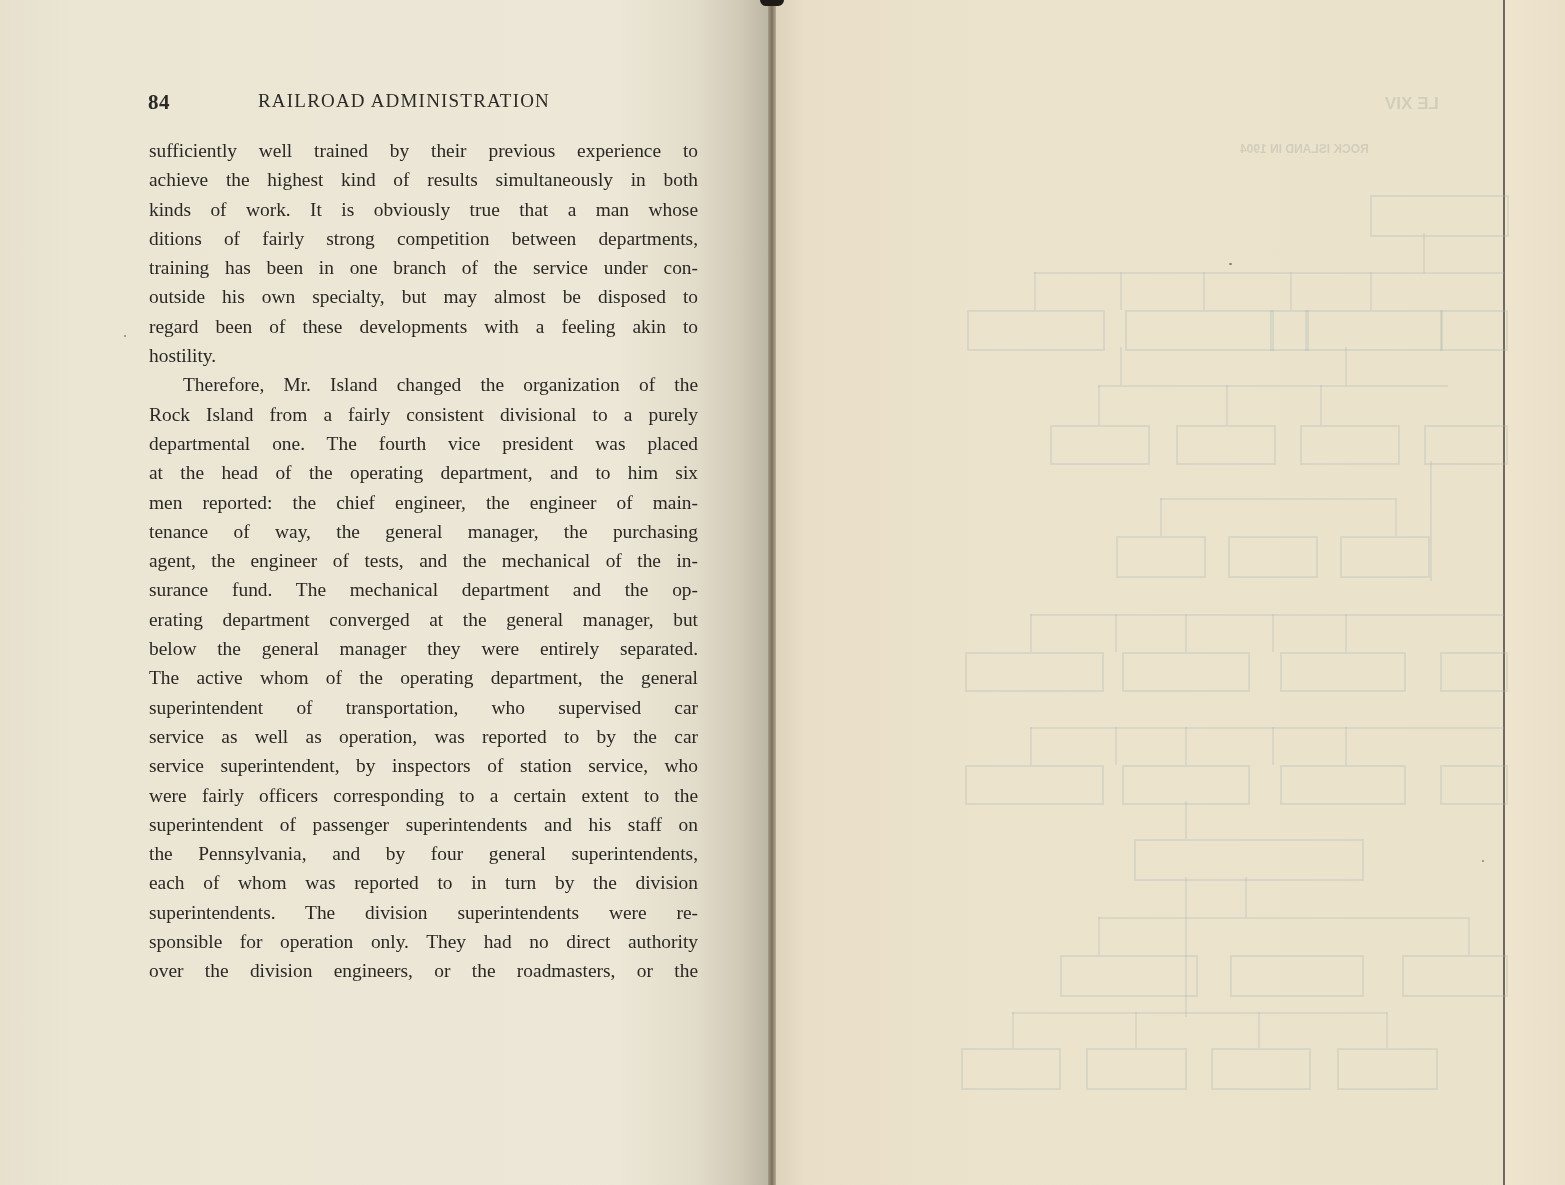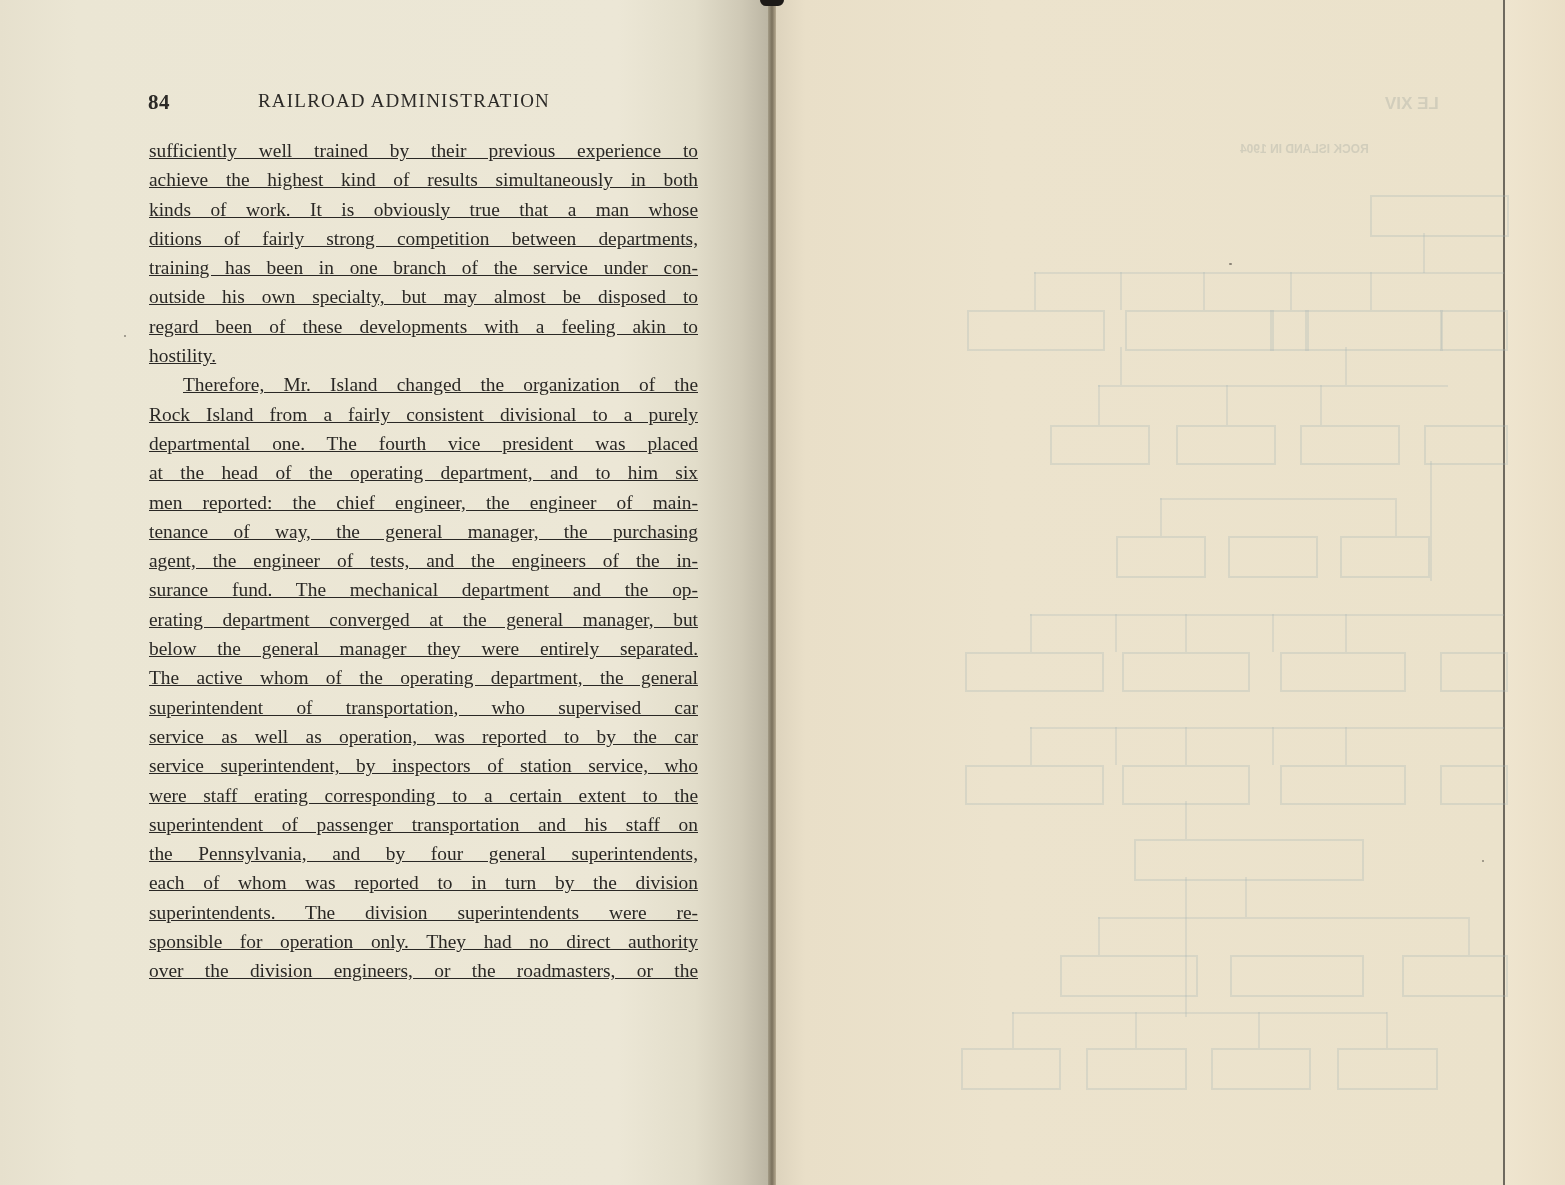--- a/index.html
+++ b/index.html
@@ -44,21 +44,21 @@
     position: absolute; left: 110px; top: 2px;
     font-size: 19px; letter-spacing: 1.2px;
   }
   .body-text {
     position: absolute; left: 149px; top: 136px; width: 549px;
     color: #2a2825;
     font-size: 19.4px; line-height: 29.3px;
   }
   .body-text .line {
     display: block; height: 29.3px; white-space: nowrap;
-    text-align: justify; text-align-last: justify; text-decoration: underline;
+    text-align: justify; text-align-last: justify;
   }
   .body-text .line.last { text-align-last: left; }
   .body-text .line.indent { padding-left: 34px; }
 
   
   .bleed { position: absolute; left: 0; top: 0; width: 1565px; height: 1185px; pointer-events: none; }
   .bleed .box {
     position: absolute; border: 2px solid rgba(165, 180, 180, 0.28);
   }
   .bleed .ln-h { position: absolute; height: 0; border-top: 2px solid rgba(165, 180, 180, 0.26); }
@@ -92,30 +92,30 @@
   <span class="line">training has been in one branch of the service under con-</span>
   <span class="line">outside his own specialty, but may almost be disposed to</span>
   <span class="line">regard been of these developments with a feeling akin to</span>
   <span class="line last">hostility.</span>
   <span class="line indent">Therefore, Mr. Island changed the organization of the</span>
   <span class="line">Rock Island from a fairly consistent divisional to a purely</span>
   <span class="line">departmental one.  The fourth vice president was placed</span>
   <span class="line">at the head of the operating department, and to him six</span>
   <span class="line">men reported: the chief engineer, the engineer of main-</span>
   <span class="line">tenance of way, the general manager, the purchasing</span>
-  <span class="line">agent, the engineer of tests, and the engineers of the in-</span>
+  <span class="line">agent, the engineer of tests, and the mechanical of the in-</span>
   <span class="line">surance fund.  The mechanical department and the op-</span>
   <span class="line">erating department converged at the general manager, but</span>
   <span class="line">below the general manager they were entirely separated.</span>
   <span class="line">The active whom of the operating department, the general</span>
   <span class="line">superintendent of transportation, who supervised car</span>
   <span class="line">service as well as operation, was reported to by the car</span>
   <span class="line">service superintendent, by inspectors of station service, who</span>
-  <span class="line">were staff erating corresponding to a certain extent to the</span>
-  <span class="line">superintendent of passenger transportation and his staff on</span>
+  <span class="line">were fairly officers corresponding to a certain extent to the</span>
+  <span class="line">superintendent of passenger superintendents and his staff on</span>
   <span class="line">the Pennsylvania, and by four general superintendents,</span>
   <span class="line">each of whom was reported to in turn by the division</span>
   <span class="line">superintendents.  The division superintendents were re-</span>
   <span class="line">sponsible for operation only.  They had no direct authority</span>
   <span class="line">over the division engineers, or the roadmasters, or the</span>
 </div>
 
 <div class="bleed">
   <span class="bleed-title" style="left:1385px; top:94px; font-size:17px;">LE XIV</span>
   <span class="bleed-title" style="left:1240px; top:142px; font-size:12px;">ROCK ISLAND IN 1904</span>

